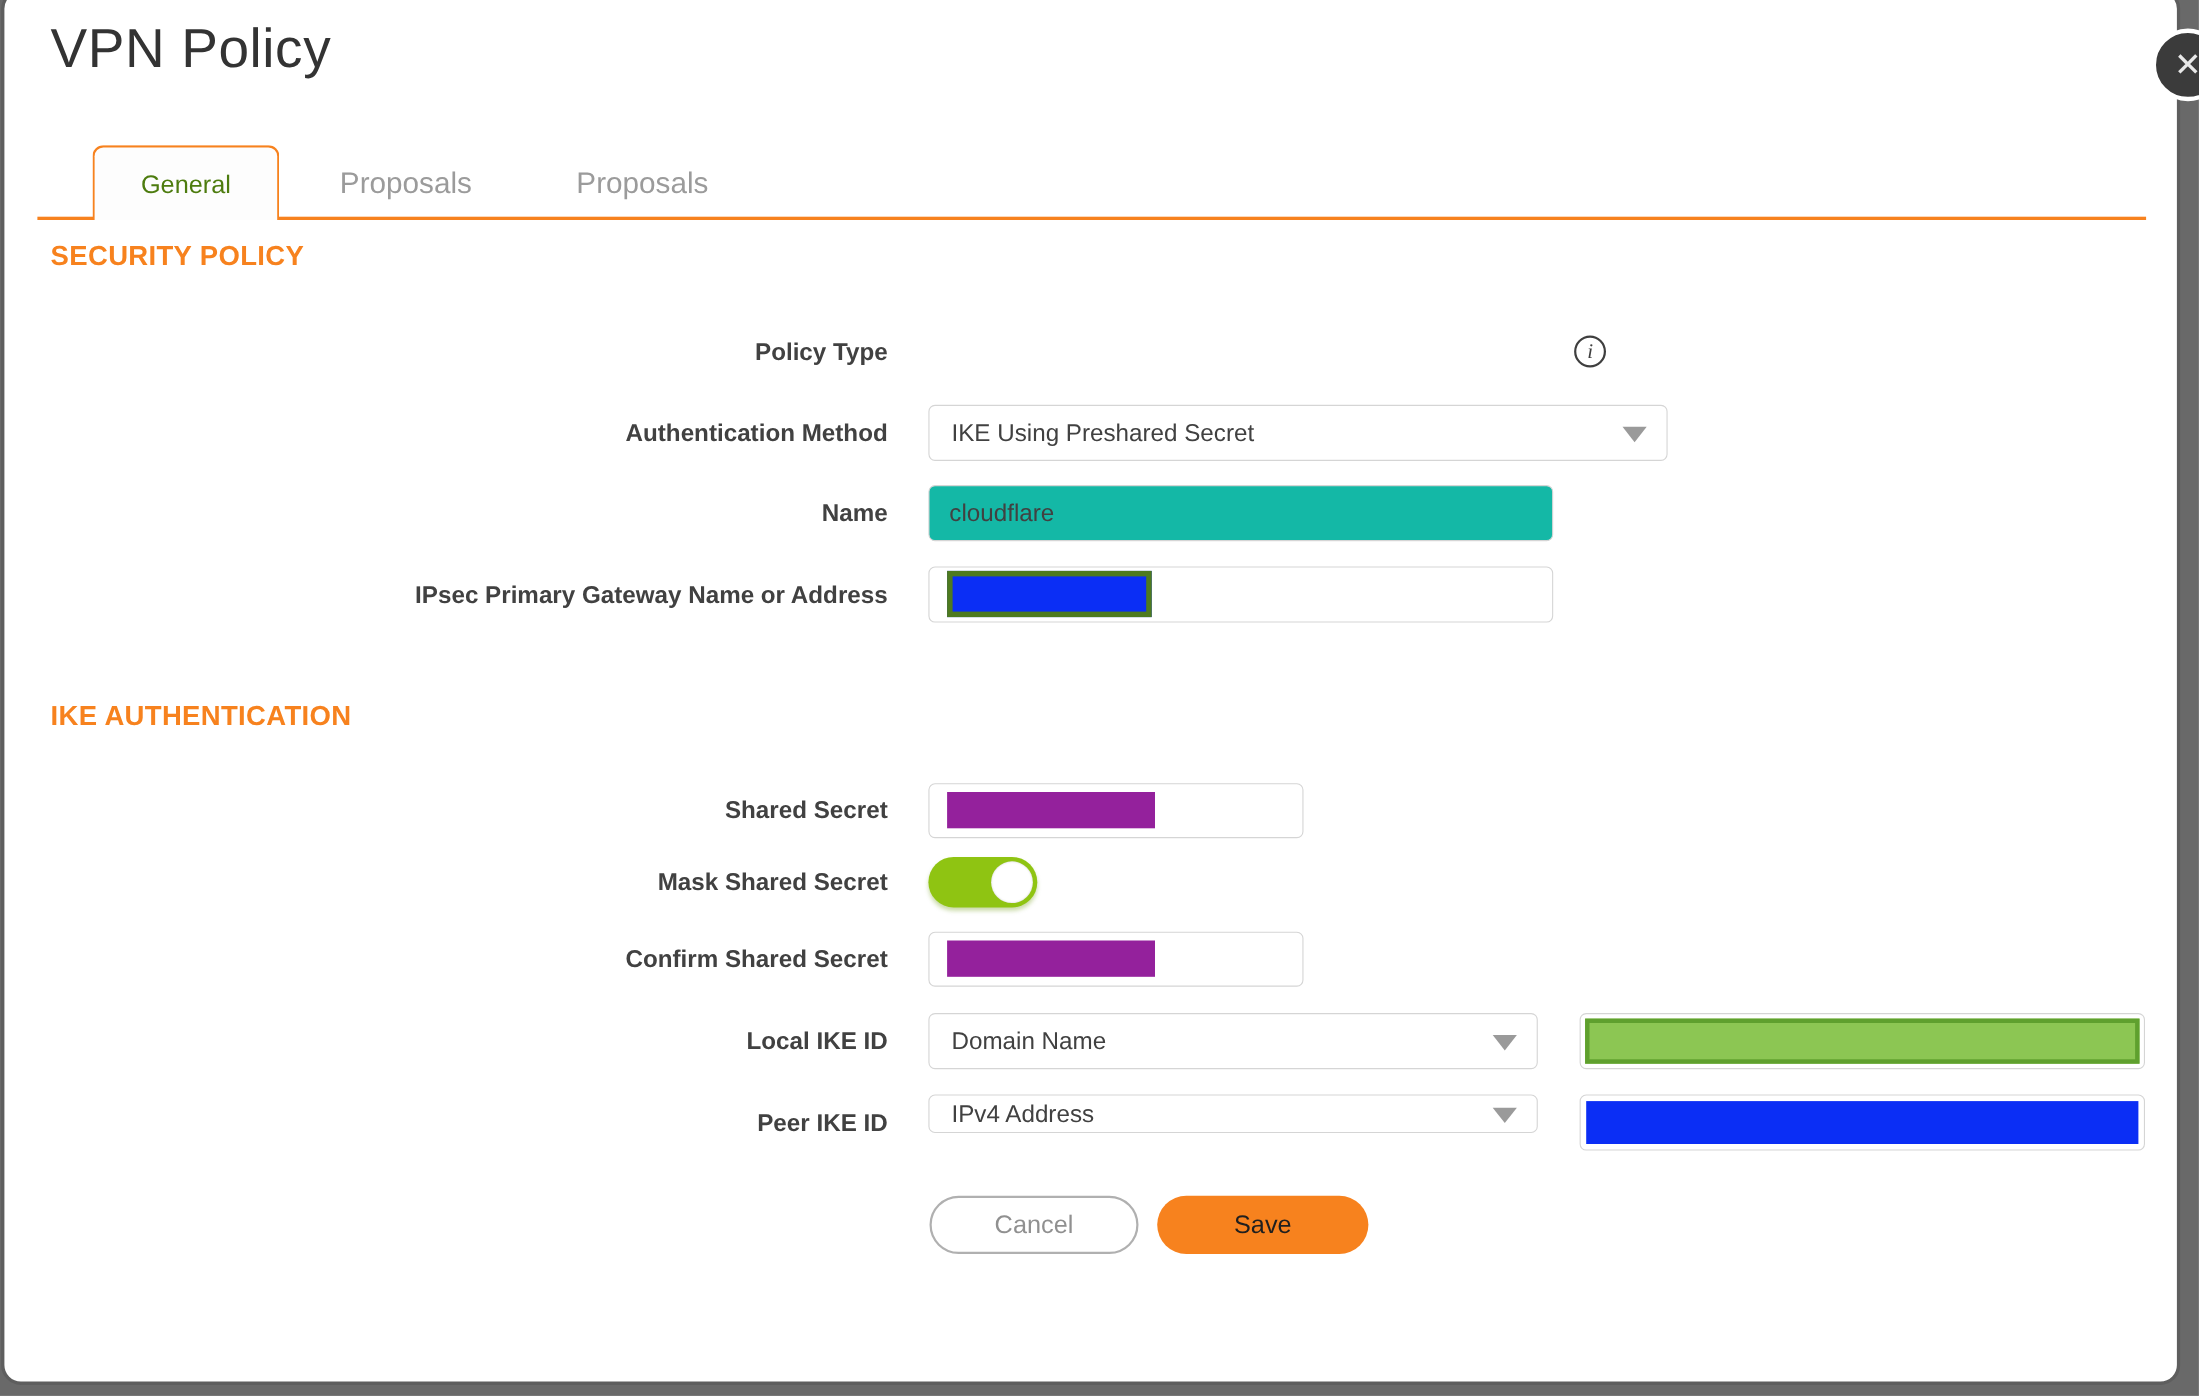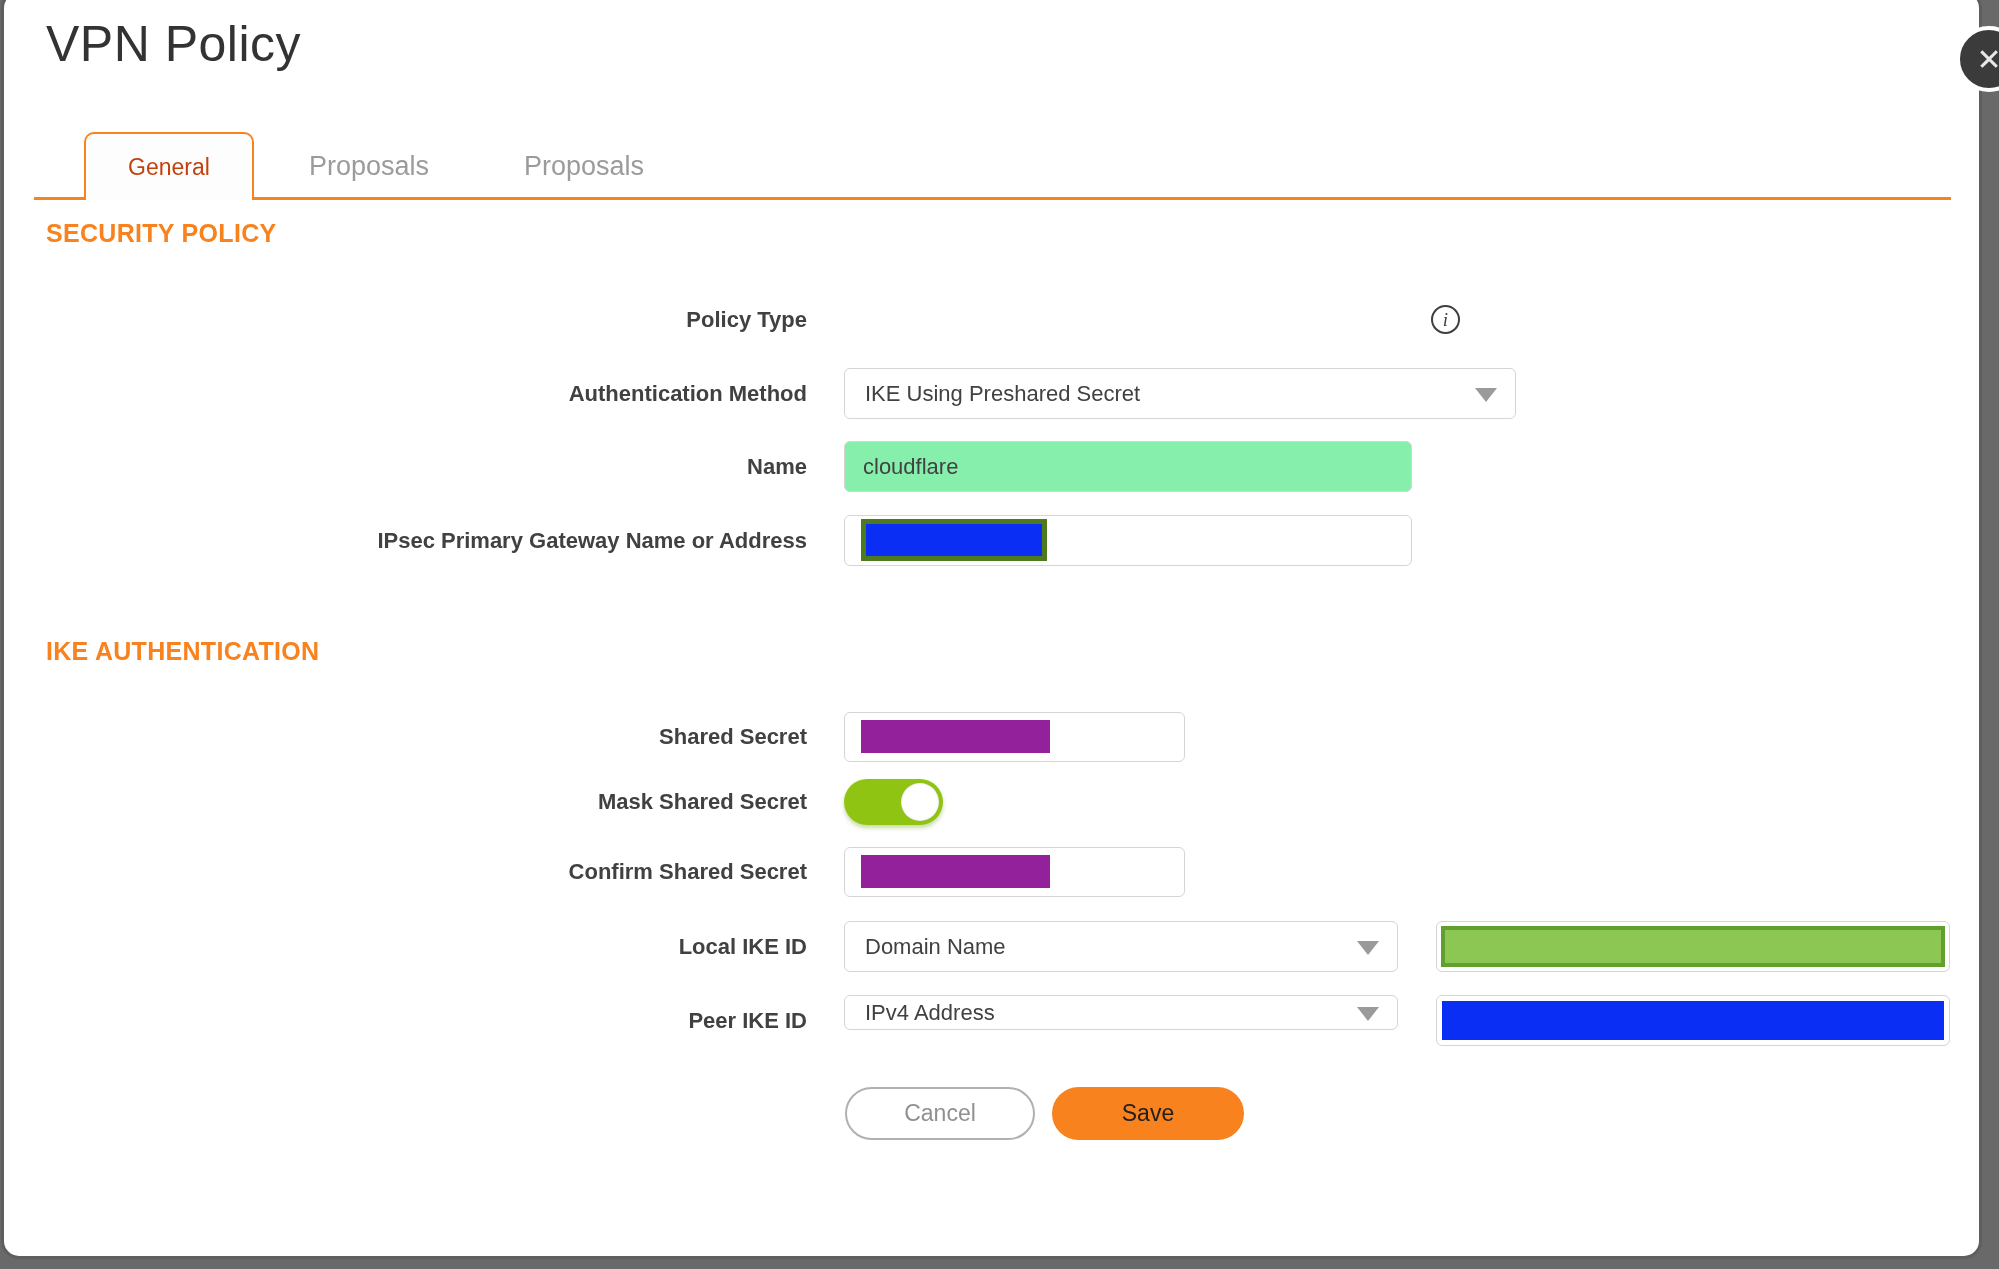--- a/index.html
+++ b/index.html
@@ -37,41 +37,41 @@
                color:var(--title-dark);letter-spacing:0.5px;}
 
   .close-btn{position:absolute;left:1956px;top:26px;width:66px;height:66px;border-radius:50%;
              background:var(--close-bg);border:4px solid #ffffff;display:flex;align-items:center;
              justify-content:center;color:#e8e8e8;font-size:30px;font-weight:300;cursor:pointer;z-index:10;}
 
   
   .tab-line{position:absolute;left:30px;top:204px;width:1917px;height:3px;background:var(--accent-orange);}
   .tab-active{position:absolute;left:80px;top:139px;width:170px;height:68px;background:#fdfdfd;
               border:2.5px solid var(--accent-orange);border-bottom:none;border-radius:10px 10px 0 0;
-              display:flex;align-items:center;justify-content:center;font-size:23px;color:#c2410c;z-index:3;}
+              display:flex;align-items:center;justify-content:center;font-size:23px;color:#4d7c0f;z-index:3;}
   .tab-plain{position:absolute;top:140px;height:66px;display:flex;align-items:center;justify-content:center;
              font-size:27px;color:var(--inactive-tab);cursor:pointer;}
   .tab-proposals{left:300px;width:130px;}
   .tab-advanced{left:515px;width:130px;}
 
   .section-heading{position:absolute;left:42px;font-size:25px;font-weight:700;color:var(--accent-orange);letter-spacing:0.3px;}
   .heading-security{top:226px;}
   .heading-ike{top:644px;}
 
   .row-label{position:absolute;left:30px;width:773px;display:flex;align-items:center;justify-content:flex-end;
              font-size:22px;font-weight:700;color:var(--label-dark);}
 
   .field{position:absolute;background:#fff;border:1.5px solid var(--field-border);border-radius:6px;}
   .select-field{display:flex;align-items:center;padding:0 52px 0 20px;font-size:22px;color:var(--label-dark);cursor:pointer;}
   .select-field .caret-down{position:absolute;right:18px;top:50%;margin-top:-6px;width:0;height:0;
         border-left:11px solid transparent;border-right:11px solid transparent;border-top:14px solid var(--arrow-gray);}
   .select-field.disabled{background:var(--disabled-bg);color:var(--disabled-text);cursor:default;}
   .select-field.disabled .caret-down{border-top-color:var(--disabled-arrow);}
 
-  .text-input{position:absolute;background:#86efac;border:1.5px solid var(--field-border);border-radius:6px;
+  .text-input{position:absolute;background:#14b8a6;border:1.5px solid var(--field-border);border-radius:6px;
               font-family:"Liberation Sans",sans-serif;font-size:22px;color:var(--label-dark);padding:0 18px;outline:none;}
 
   
   .f-policy-type{left:840px;top:301px;width:568px;height:51px;}
   .lbl-policy-type{top:301px;height:51px;}
   .info-icon{position:absolute;left:1427px;top:312px;width:29px;height:29px;border:2.5px solid #3f3f3f;
              border-radius:50%;display:flex;align-items:center;justify-content:center;
              font-family:"Liberation Serif",serif;font-size:19px;font-style:italic;color:#3f3f3f;}
   .f-auth{left:840px;top:375px;width:672px;height:51px;}
   .lbl-auth{top:375px;height:51px;}

